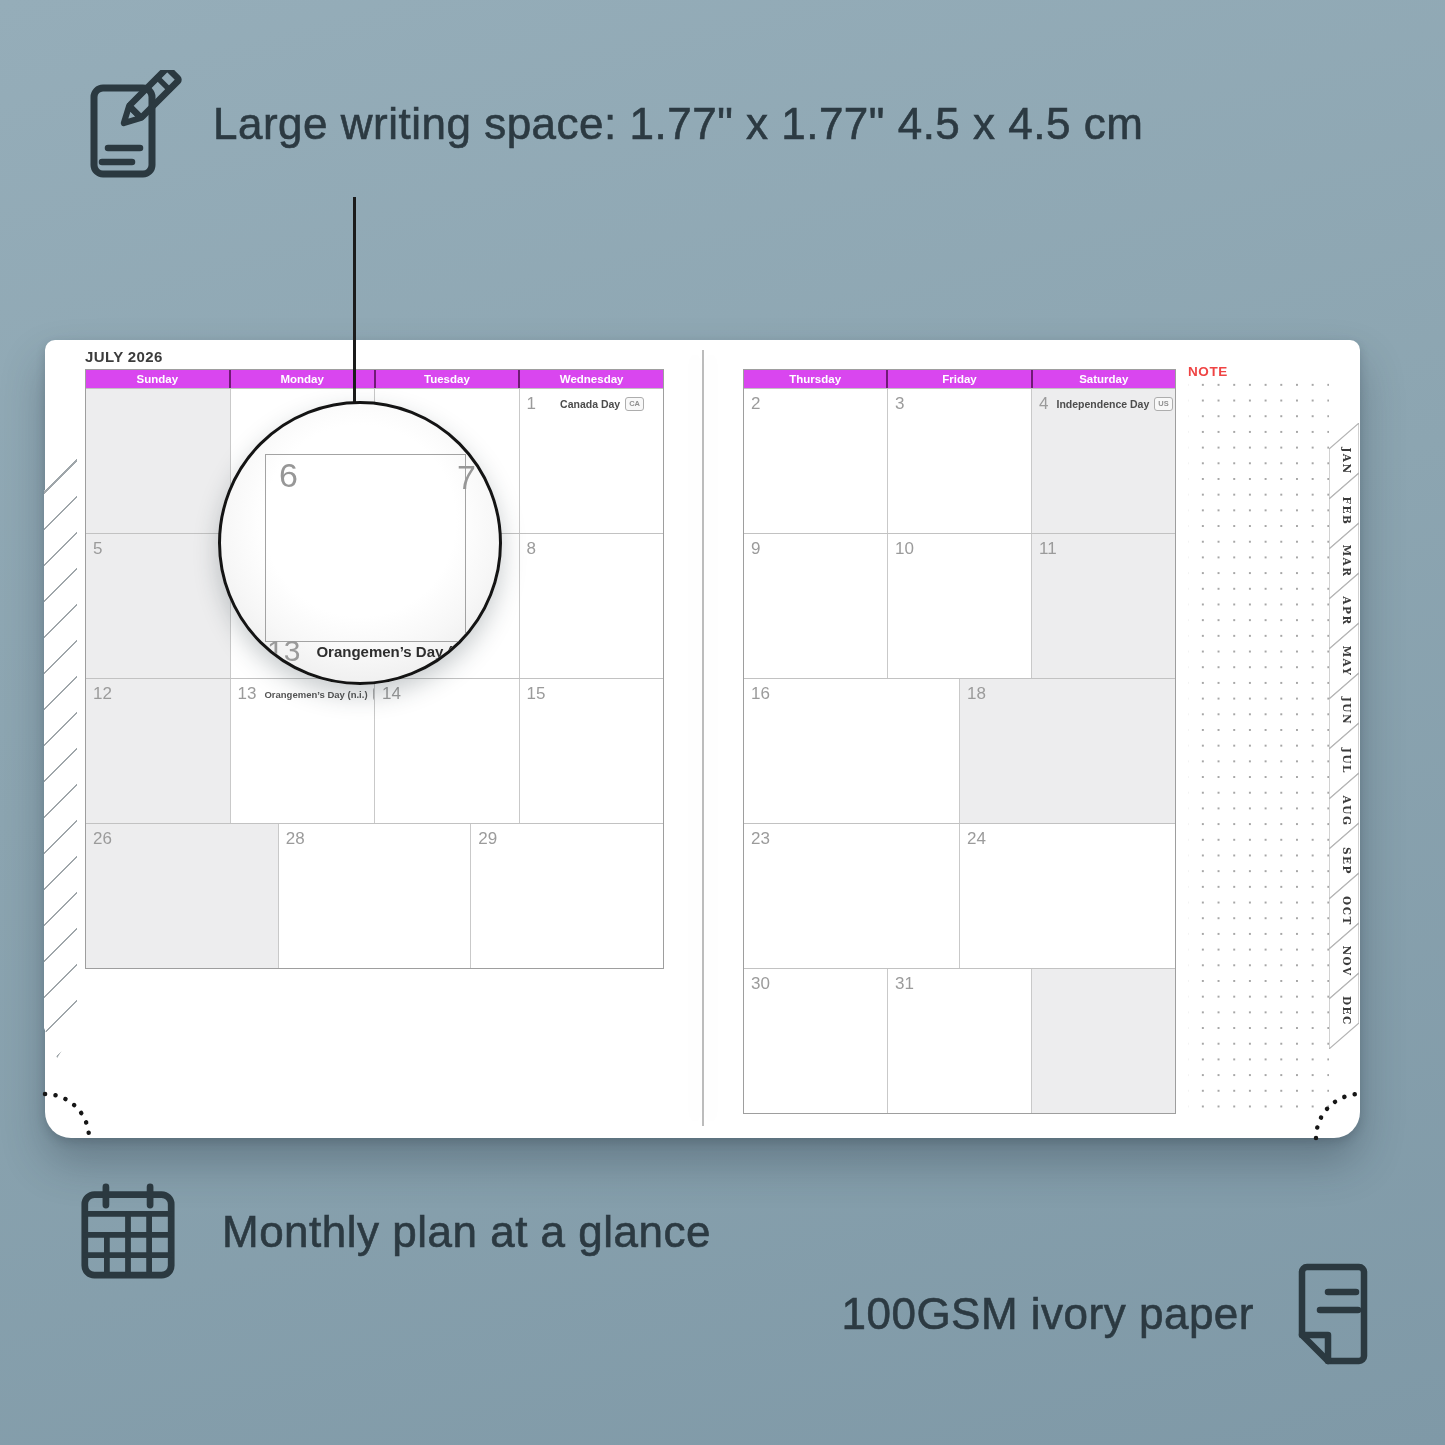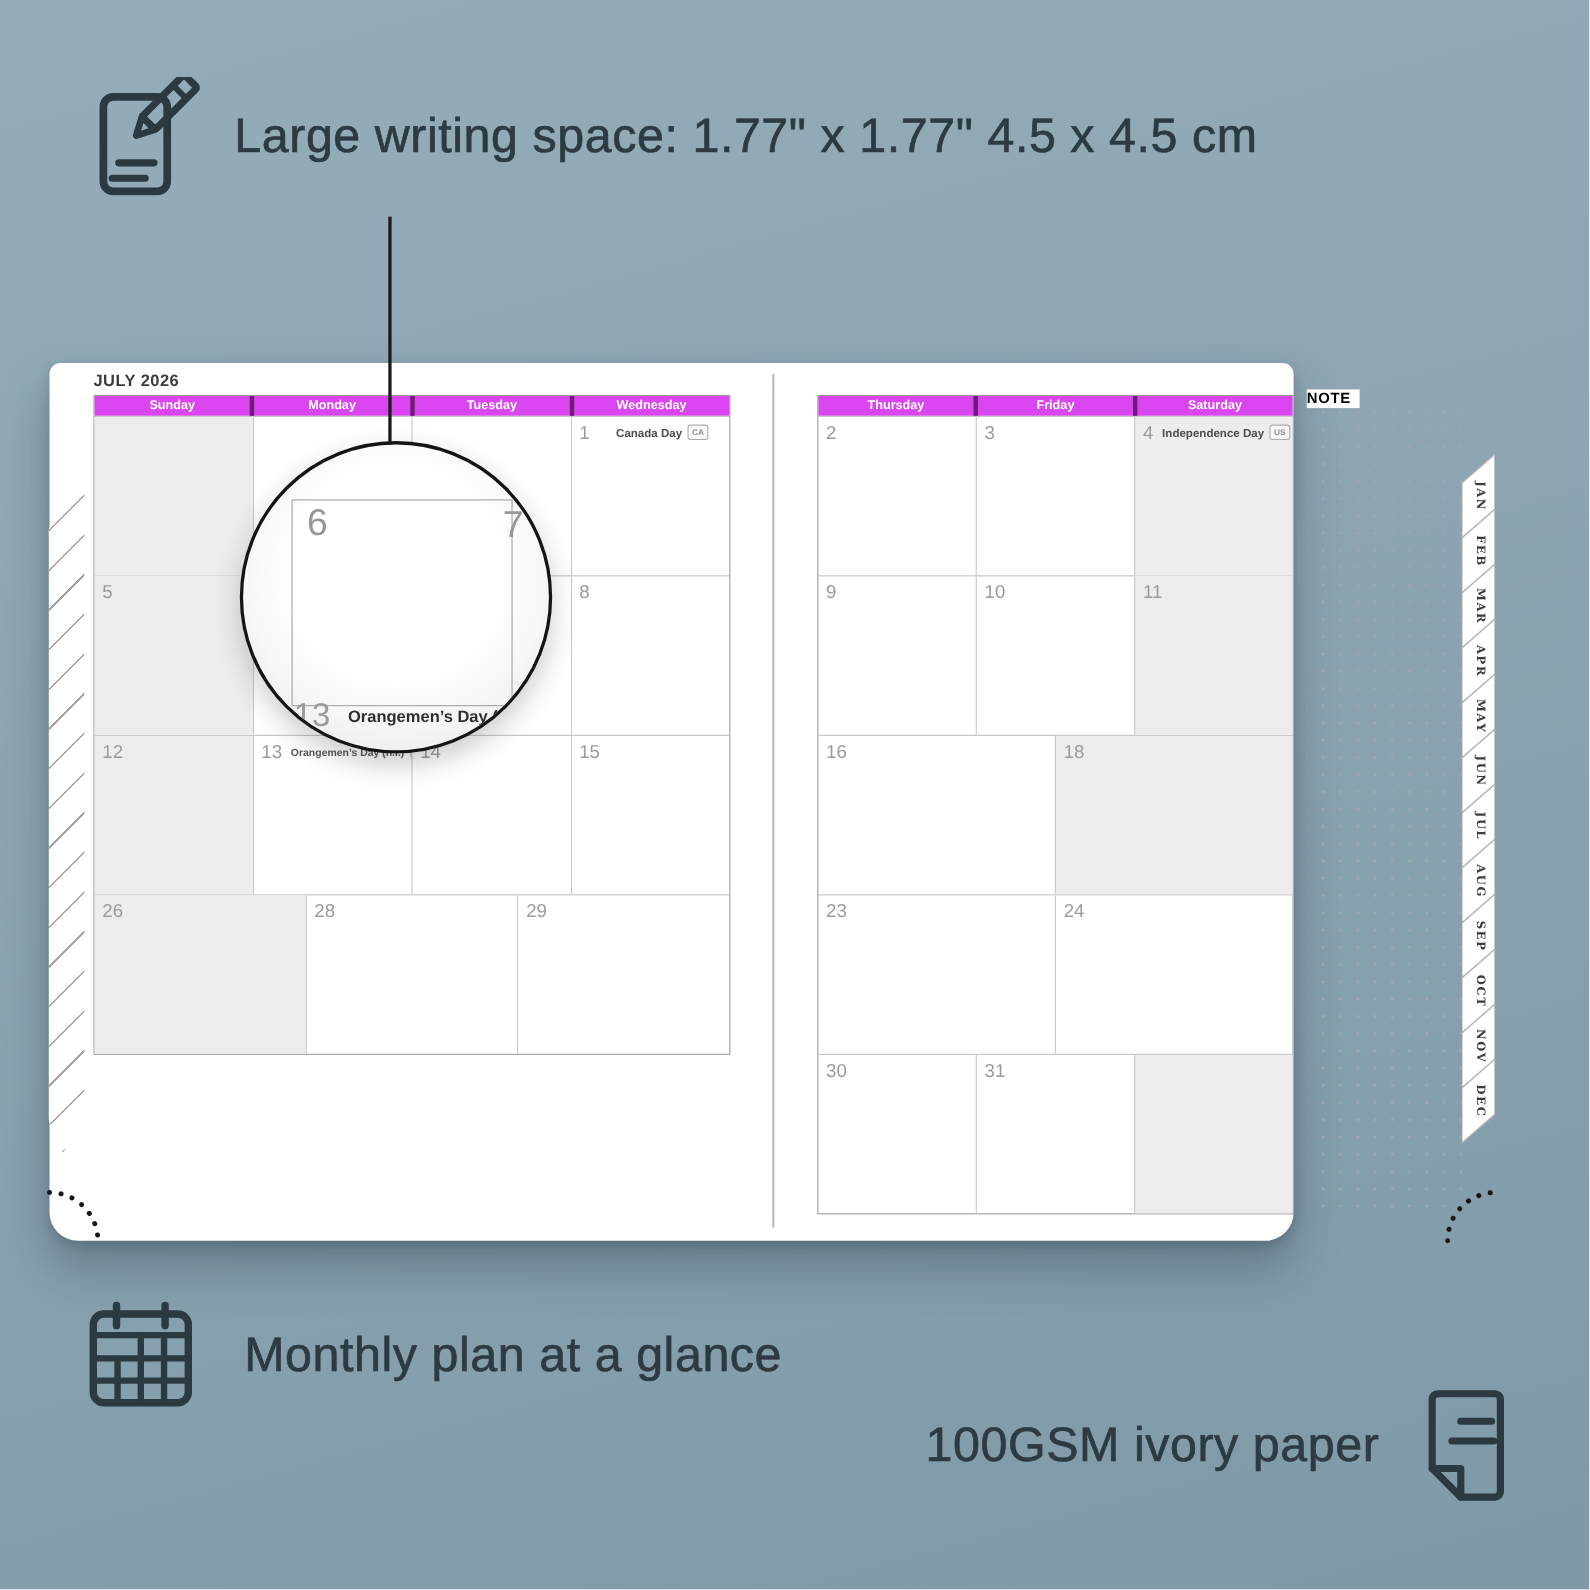--- a/index.html
+++ b/index.html
@@ -19,51 +19,51 @@
     border:3px solid #141414;overflow:hidden;z-index:6;
     background:radial-gradient(circle at 50% 42%,#ffffff 45%,#f7f7f7 64%,#ececec 83%,#dedede 100%);
     box-shadow:0 10px 24px rgba(35,50,60,.25);}
   .mag-box{position:absolute;left:44px;top:50px;width:199px;height:186px;border:1.5px solid #a3a3a3;}
   .mag-day{position:absolute;left:58px;top:52px;font-size:34px;color:#979797;}
   .mag-next{position:absolute;left:236px;top:54px;font-size:34px;color:#979797;}
   .mag-row{position:absolute;left:46px;top:230px;display:flex;align-items:center;gap:16px;white-space:nowrap;}
   .mag-below{font-size:30px;color:#9a9a9a;}
   .mag-holiday{font-size:15px;font-weight:600;color:#2e2e2e;}
   
-  .planner{position:absolute;left:45px;top:330px;width:1131px;height:798px;background:#ffffff;
+  .planner{position:absolute;left:45px;top:340px;width:1315px;height:798px;background:#ffffff;
     border-radius:10px 10px 26px 26px;z-index:1;
     box-shadow:0 24px 44px rgba(25,40,52,.30),0 4px 10px rgba(25,40,52,.18);}
   .month-title{position:absolute;left:40px;top:8px;font-size:15px;font-weight:700;color:#3c3c3c;letter-spacing:0.4px;}
   .hatch{position:absolute;left:-1px;top:118px;width:33px;height:600px;
     background:repeating-linear-gradient(135deg,rgba(255,255,255,0) 0 24px,#9fa6aa 24px 25.5px),#fff;
     clip-path:polygon(100% 0%,100% 94.5%,40% 100%,0% 95%,0% 5.5%);}
   .spine{position:absolute;left:657px;top:10px;width:2px;height:776px;background:#bcbcbc;
     box-shadow:8px 0 16px rgba(0,0,0,.05),-8px 0 16px rgba(0,0,0,.05);}
   
   .cal{position:absolute;border:1px solid #9e9e9e;box-sizing:border-box;}
   .cal-left{left:40px;top:29px;width:579px;}
   .cal-right{left:698px;top:29px;width:433px;}
   .cal-head{display:flex;height:18px;background:#d946ef;}
-  .cal-head-cell{flex:1;color:#fff;font-size:11.5px;font-weight:700;text-align:center;line-height:18px;border-left:4px solid #701a75;}
+  .cal-head-cell{flex:1;color:#fff;font-size:11.5px;font-weight:700;text-align:center;line-height:18px;border-left:2px solid #701a75;}
   .cal-head-cell:first-child{border-left:none;}
   .cal-row{display:flex;height:144px;border-top:1px solid #c2c2c2;}
   .cal-cell{flex:1;border-left:1px solid #c9c9c9;position:relative;padding:5px 7px;box-sizing:border-box;overflow:hidden;}
   .cal-cell:first-child{border-left:none;}
   .cal-cell.shaded{background:#ededee;}
   .day-num{font-size:17px;color:#9b9b9b;}
   .cell-line{display:flex;align-items:flex-start;gap:8px;}
   .cell-line.right{justify-content:space-between;padding-right:12px;}
   .holiday-wrap{white-space:nowrap;}
   .holiday{font-size:10.5px;font-weight:600;color:#4c4c4c;line-height:1.9;}
   .cell-line.inline .holiday{font-size:9.5px;color:#555;line-height:2.2;}
   .badge{display:inline-block;border:1px solid #adadad;border-radius:3px;background:#f8f8f8;color:#8f8f8f;
     font-size:7.5px;line-height:1;padding:2px 3px;margin-left:5px;vertical-align:2px;font-weight:600;text-align:right;}
   .mag-badge{font-size:9.5px;padding:2.5px 4px;margin-left:0;}
   
-  .note-label{position:absolute;left:1143px;top:24px;font-size:13.5px;font-weight:700;color:#000000;
+  .note-label{position:absolute;left:1143px;top:24px;font-size:13.5px;font-weight:700;color:#ef4444;
     letter-spacing:0.6px;background:#fff;padding:0 8px 2px 0;z-index:2;}
   .dot-grid{position:absolute;left:1143px;top:34px;width:141px;height:734px;
     background-image:radial-gradient(circle,#a6a6a6 1.15px,rgba(0,0,0,0) 1.5px);
     background-size:15.7px 15.7px;background-position:7px 3px;}
   
   .tabs{position:absolute;left:1284px;top:83px;width:30px;height:626px;}
   
   .stitch{position:absolute;z-index:3;}
   .stitch-left{left:-6px;top:748px;}
   .stitch-right{left:1265px;top:748px;}

